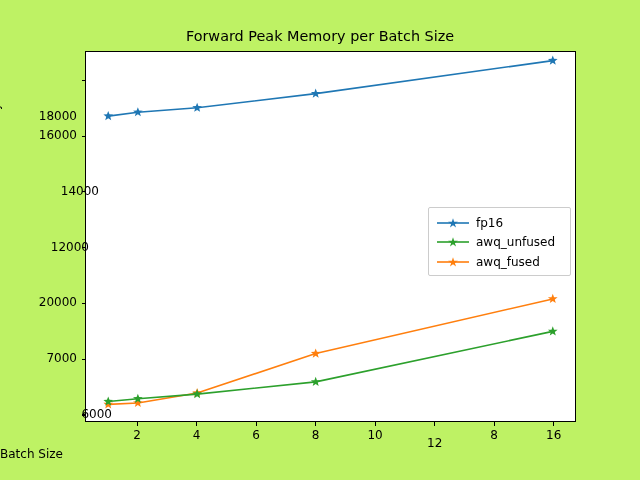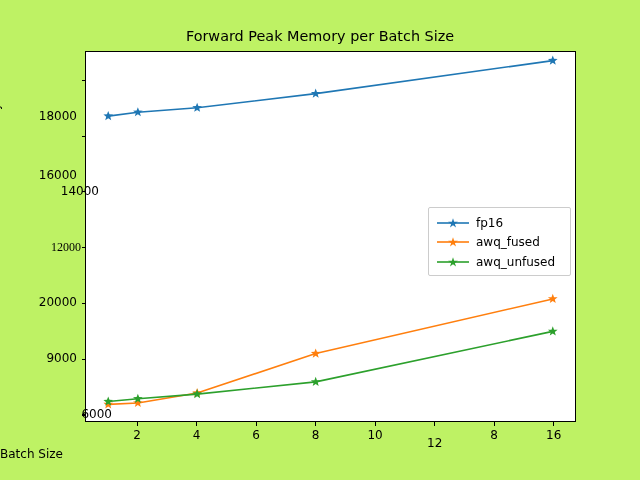--- a/index.html
+++ b/index.html
@@ -167,29 +167,29 @@
           <path d="M230.62,326.57 L231.88,329.94 L235.47,330.09 L232.66,332.33 L233.62,335.79 L230.62,333.81 L227.62,335.79 L228.58,332.33 L225.77,330.09 L229.36,329.94 Z" fill="#2ca02c"></path>
           <path d="M468.68,275.80 L469.94,279.17 L473.53,279.32 L470.72,281.56 L471.68,285.03 L468.68,283.04 L465.68,285.03 L466.64,281.56 L463.83,279.32 L467.42,279.17 Z" fill="#2ca02c"></path>
         </g>
       </svg>
   </div>
 
   <div id="tick-layer">
       <div class="tick-mark-y" style="left: 81.5px; top: 414.476px;"></div>
       <div class="ytick-label" style="left: 0px; width: 77px; top: 407.026px; right: auto; padding-left: 35px;">6000</div>
       <div class="tick-mark-y" style="left: 81.5px; top: 358.687px;"></div>
-      <div class="ytick-label" style="left: 0px; width: 77px; top: 351.237px; right: auto;">9000</div>
+      <div class="ytick-label" style="left: 0px; width: 77px; top: 351.237px; right: auto;">7000</div>
       <div class="tick-mark-y" style="left: 81.5px; top: 302.897px;"></div>
       <div class="ytick-label" style="left: 0px; width: 77px; top: 295.447px; right: auto;">20000</div>
       <div class="tick-mark-y" style="left: 81.5px; top: 247.108px;"></div>
-      <div class="ytick-label" style="left: 4px; width: 77px; top: 239.658px; right: auto; font-family: Liberation Serif, serif;">12000</div>
+      <div class="ytick-label" style="left: 12px; width: 77px; top: 239.658px; right: auto;">12000</div>
       <div class="tick-mark-y" style="left: 81.5px; top: 191.318px;"></div>
       <div class="ytick-label" style="left: 0px; width: 77px; top: 183.868px; right: auto; padding-left: 22px;">14000</div>
       <div class="tick-mark-y" style="left: 81.5px; top: 135.529px;"></div>
-      <div class="ytick-label" style="left: 0px; width: 77px; top: 128.079px; right: auto; margin-top: 40px;">16000</div>
+      <div class="ytick-label" style="left: 0px; width: 77px; top: 128.079px; right: auto;">16000</div>
       <div class="tick-mark-y" style="left: 81.5px; top: 79.7395px;"></div>
       <div class="ytick-label" style="left: 0px; width: 77px; top: 72.2895px; right: auto; margin-top: 37px;">18000</div>
       <div class="tick-mark-x" style="left: 136.526px; top: 422px;"></div>
       <div class="xtick-label" style="left: 107.076px; width: 60px; top: 428px;">2</div>
       <div class="tick-mark-x" style="left: 196.041px; top: 422px;"></div>
       <div class="xtick-label" style="left: 166.591px; width: 60px; top: 428px;">4</div>
       <div class="tick-mark-x" style="left: 255.556px; top: 422px;"></div>
       <div class="xtick-label" style="left: 226.106px; width: 60px; top: 428px;">6</div>
       <div class="tick-mark-x" style="left: 315.071px; top: 422px;"></div>
       <div class="xtick-label" style="left: 285.621px; width: 60px; top: 428px;">8</div>
@@ -209,30 +209,30 @@
         <svg width="34" height="12" viewBox="0 0 34 12">
           <line x1="1" y1="6" x2="33" y2="6" stroke="#1f77b4" stroke-width="1.6"></line>
           <path d="M17 1.2 L18.15 4.75 L21.9 4.75 L18.87 6.95 L20.02 10.5 L17 8.3 L13.98 10.5 L15.13 6.95 L12.1 4.75 L15.85 4.75 Z" fill="#1f77b4"></path>
         </svg>
       </span>
       <span class="legend-text">fp16</span>
     </div>
     <div class="legend-row">
       <span class="legend-swatch">
         <svg width="34" height="12" viewBox="0 0 34 12">
+          <line x1="1" y1="6" x2="33" y2="6" stroke="#2ca02c" stroke-width="1.6"></line>
+          <path d="M17 1.2 L18.15 4.75 L21.9 4.75 L18.87 6.95 L20.02 10.5 L17 8.3 L13.98 10.5 L15.13 6.95 L12.1 4.75 L15.85 4.75 Z" fill="#2ca02c"></path>
+        </svg>
+      </span>
+      <span class="legend-text">awq_unfused</span>
+    </div>
+    <div class="legend-row">
+      <span class="legend-swatch">
+        <svg width="34" height="12" viewBox="0 0 34 12">
           <line x1="1" y1="6" x2="33" y2="6" stroke="#ff7f0e" stroke-width="1.6"></line>
           <path d="M17 1.2 L18.15 4.75 L21.9 4.75 L18.87 6.95 L20.02 10.5 L17 8.3 L13.98 10.5 L15.13 6.95 L12.1 4.75 L15.85 4.75 Z" fill="#ff7f0e"></path>
         </svg>
       </span>
       <span class="legend-text">awq_fused</span>
     </div>
-    <div class="legend-row">
-      <span class="legend-swatch">
-        <svg width="34" height="12" viewBox="0 0 34 12">
-          <line x1="1" y1="6" x2="33" y2="6" stroke="#2ca02c" stroke-width="1.6"></line>
-          <path d="M17 1.2 L18.15 4.75 L21.9 4.75 L18.87 6.95 L20.02 10.5 L17 8.3 L13.98 10.5 L15.13 6.95 L12.1 4.75 L15.85 4.75 Z" fill="#2ca02c"></path>
-        </svg>
-      </span>
-      <span class="legend-text">awq_unfused</span>
-    </div>
   </div>
 
 </div>
 
 </body></html>

